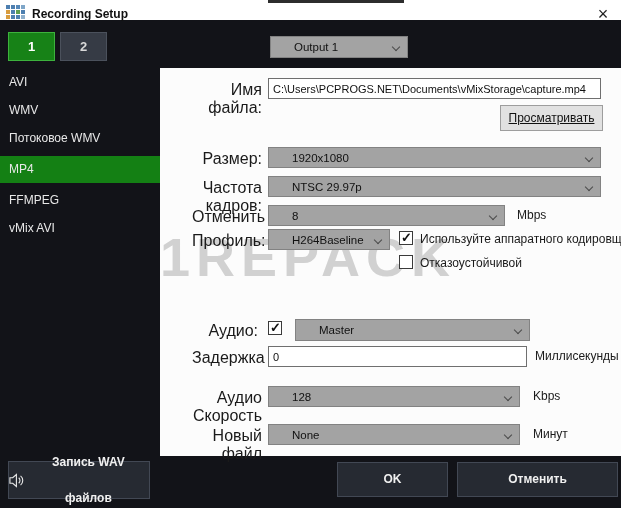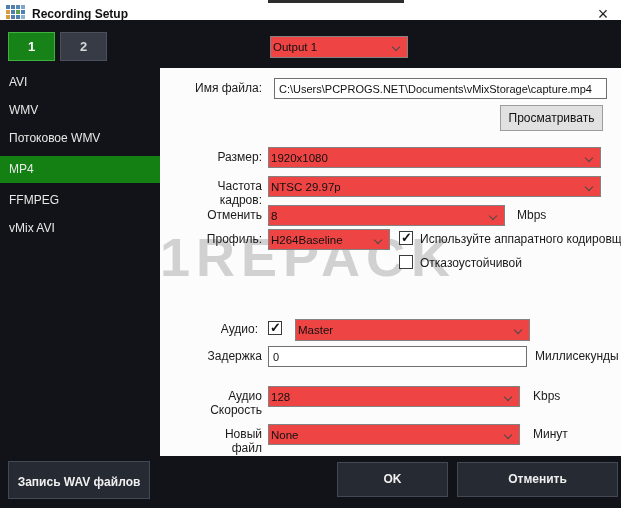--- a/index.html
+++ b/index.html
@@ -34,42 +34,42 @@
   .output-select { position:absolute; left:270px; top:36px; width:138px; height:22px; }
   
   .side-item { position:absolute; left:0; width:174px; height:22px; padding-left:9px;
     color:#e8e8e8; font-size:12px; line-height:22px; }
   .side-item.selected { background:#148014; height:27px; line-height:27px; }
   
   .panel { position:absolute; left:160px; top:68px; width:461px; height:388px; background:#fcfcfc; }
   .watermark { position:absolute; left:0px; top:158px; width:461px;
     font-size:54px; font-weight:700; letter-spacing:6px; color:#c7c7c7; opacity:.8;
     z-index:1; white-space:nowrap; }
-  .flabel { position:absolute; left:0; width:102px; text-align:right; font-size:12px; color:#1a1a1a; z-index:2;padding-left:32px; }
+  .flabel { position:absolute; left:0; width:102px; text-align:right; font-size:16px; color:#1a1a1a; z-index:2;padding-left:32px; }
   .unit { position:absolute; font-size:12px; color:#1a1a1a; z-index:2; }
   .tinput { position:absolute; background:#ffffff; border:1px solid #6f6f6f;
     font-family:"Liberation Sans",sans-serif; font-size:11px; color:#111;
     padding:0 4px; z-index:2; }
-  .combo { position:absolute; background:#ef4444; border:1px solid #828282;
-    font-size:11.5px; color:#111; line-height:20px; padding-left:2px; z-index:2; }
+  .combo { position:absolute; background:#a3a3a3; border:1px solid #828282;
+    font-size:11.5px; color:#111; line-height:20px; padding-left:23px; z-index:2; }
   .combo .chev { position:absolute; right:8px; top:7px; width:6px; height:6px;
     border-right:1.5px solid #4a4a4a; border-bottom:1.5px solid #4a4a4a;
     transform:rotate(45deg); }
   .checkbox { position:absolute; width:14px; height:14px; background:#ffffff;
     border:1px solid #3a3a3a; z-index:2; }
   .checkbox.checked::after { content:"✓"; position:absolute; left:1px; top:-2px;
     font-size:13px; font-weight:700; color:#111; }
   .cb-label { position:absolute; font-size:12px; color:#1a1a1a; z-index:2; white-space:nowrap; }
   .win-btn { position:absolute; background:#e1e1e1; border:1px solid #9d9d9d;
-    text-align:center; font-size:12px; color:#111; z-index:2; }
+    text-align:center; font-size:12px; color:#111; z-index:2;text-decoration:underline; }
   
   .dark-btn { position:absolute; background:#262a32; border:1px solid #424854;
     color:#f0f0f0; font-weight:700; font-size:12px; text-align:center; }
   .wav-btn { left:8px; top:461px; width:142px; height:38px; line-height:36px;
-    display:flex; align-items:center; justify-content:center; gap:4px; font-weight:700;flex-direction:column; }
+    display:flex; align-items:center; justify-content:center; gap:4px; font-weight:700; }
   .ok-btn { left:337px; top:462px; width:111px; height:35px; line-height:33px; }
   .cancel-btn { left:457px; top:462px; width:161px; height:35px; line-height:33px; }
 </style>
 </head>
 <body>
 
 <div id="app">
 
   <div class="titlebar">
     <span class="vmix-logo">
@@ -103,21 +103,21 @@
   <div class="side-item" style="top:127px">Потоковое WMV</div>
   <div class="side-item" style="top:99px">WMV</div>
   <div class="side-item selected" style="top:156px">MP4</div>
   <div class="side-item" style="top:189px">FFMPEG</div>
   <div class="side-item" style="top:217px">vMix AVI</div>
 
   <div class="panel">
     <div class="watermark">1REPACK</div>
 
     <div class="flabel" style="top:13px">Имя файла:</div>
-    <input class="tinput" style="left: 108px; top: 10px; width: 333px; height: 21px; margin-left: 6px;" value="C:\Users\PCPROGS.NET\Documents\vMixStorage\capture.mp4">
+    <input class="tinput" style="left: 108px; top: 10px; width: 333px; height: 21px;" value="C:\Users\PCPROGS.NET\Documents\vMixStorage\capture.mp4">
     <div class="win-btn" style="left:340px; top:37px; width:103px; height:26px; line-height:24px">Просматривать</div>
 
     <div class="flabel" style="top:82px">Размер:</div>
     <div class="combo" style="left:108px; top:79px; width:333px; height:21px">
       <span>1920x1080</span>
       <span class="chev"></span>
     </div>
 
     <div class="flabel" style="top:111px">Частота кадров:</div>
     <div class="combo" style="left:108px; top:108px; width:333px; height:21px">

